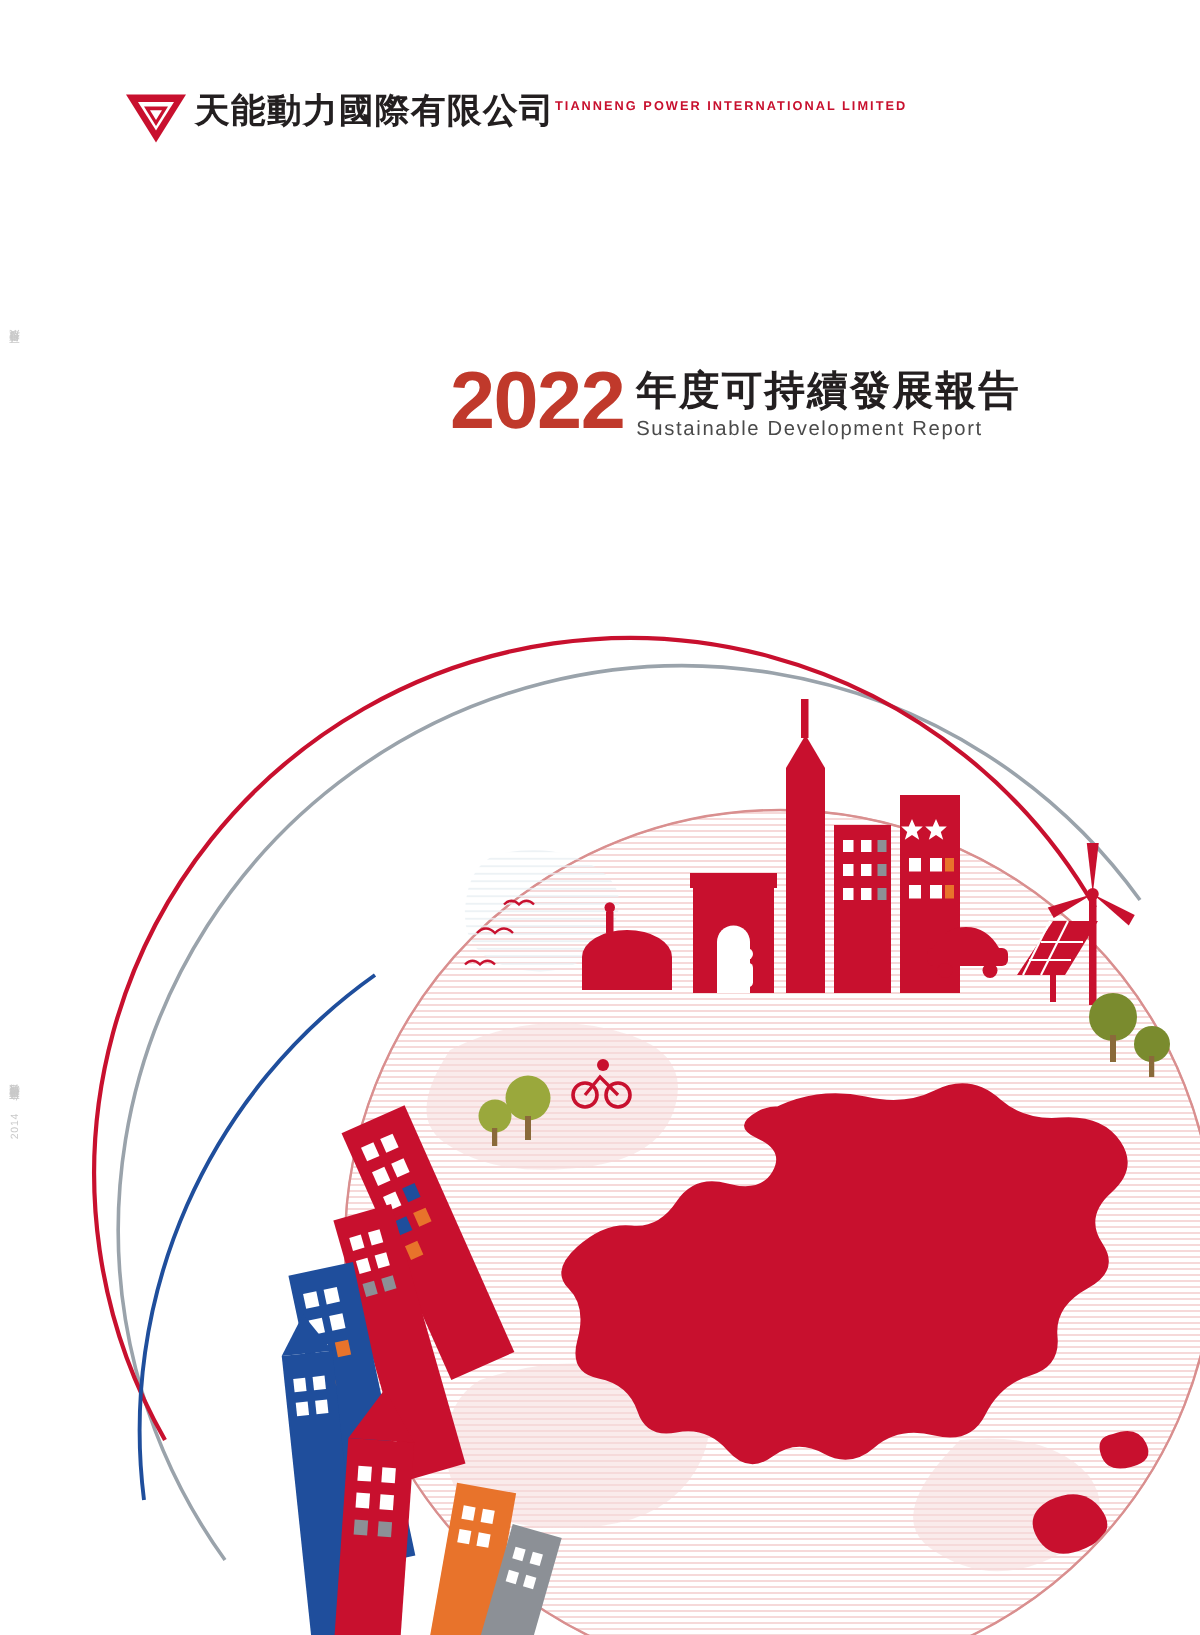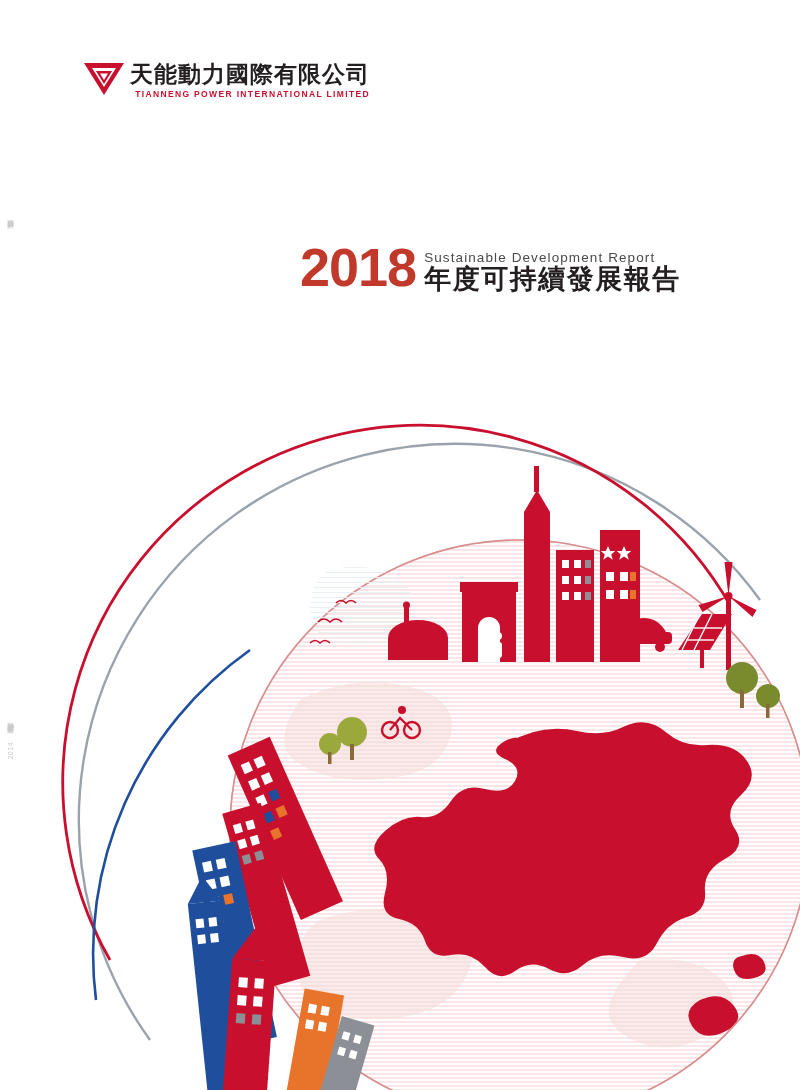--- a/index.html
+++ b/index.html
@@ -27,21 +27,21 @@
     align-items: flex-start;
   }
   #logo-mark {
     width: 40px;
     height: 34px;
     margin-right: 6px;
     flex: 0 0 auto;
   }
   #logo-text {
     display: flex;
-    flex-direction: column;
+    flex-direction: row;
     justify-content: flex-start;
   }
   #company-name-zh {
     font-family: "DejaVu Sans", "Liberation Sans", sans-serif;
     font-size: 23px;
     font-weight: bold;
     color: #231f20;
     letter-spacing: 1px;
     line-height: 1.05;
     white-space: nowrap;
@@ -137,24 +137,24 @@
     <div id="logo-text">
       <div id="company-name-zh">天能動力國際有限公司</div>
       <div id="company-name-en">TIANNENG POWER INTERNATIONAL LIMITED</div>
     </div>
   </div>
 
   <div class="side-text" id="side-text-1">可持續發展</div>
   <div class="side-text" id="side-text-2">2014 年度可持續發展報告</div>
 
   <div id="title-block">
-    <div id="year">2018</div>
+    <div id="year">2022</div>
     <div id="title-right">
+      <div id="title-zh">年度可持續發展報告</div>
       <div id="title-en">Sustainable Development Report</div>
-      <div id="title-zh">年度可持續發展報告</div>
     </div>
   </div>
 
   <div id="artwork">
     <svg width="800" height="690" viewBox="0 0 800 690" xmlns="http://www.w3.org/2000/svg">
       <defs>
         <clipPath id="globeClip">
           <circle cx="520" cy="430" r="290"></circle>
         </clipPath>
         <pattern id="hatch" width="4" height="4" patternUnits="userSpaceOnUse">

